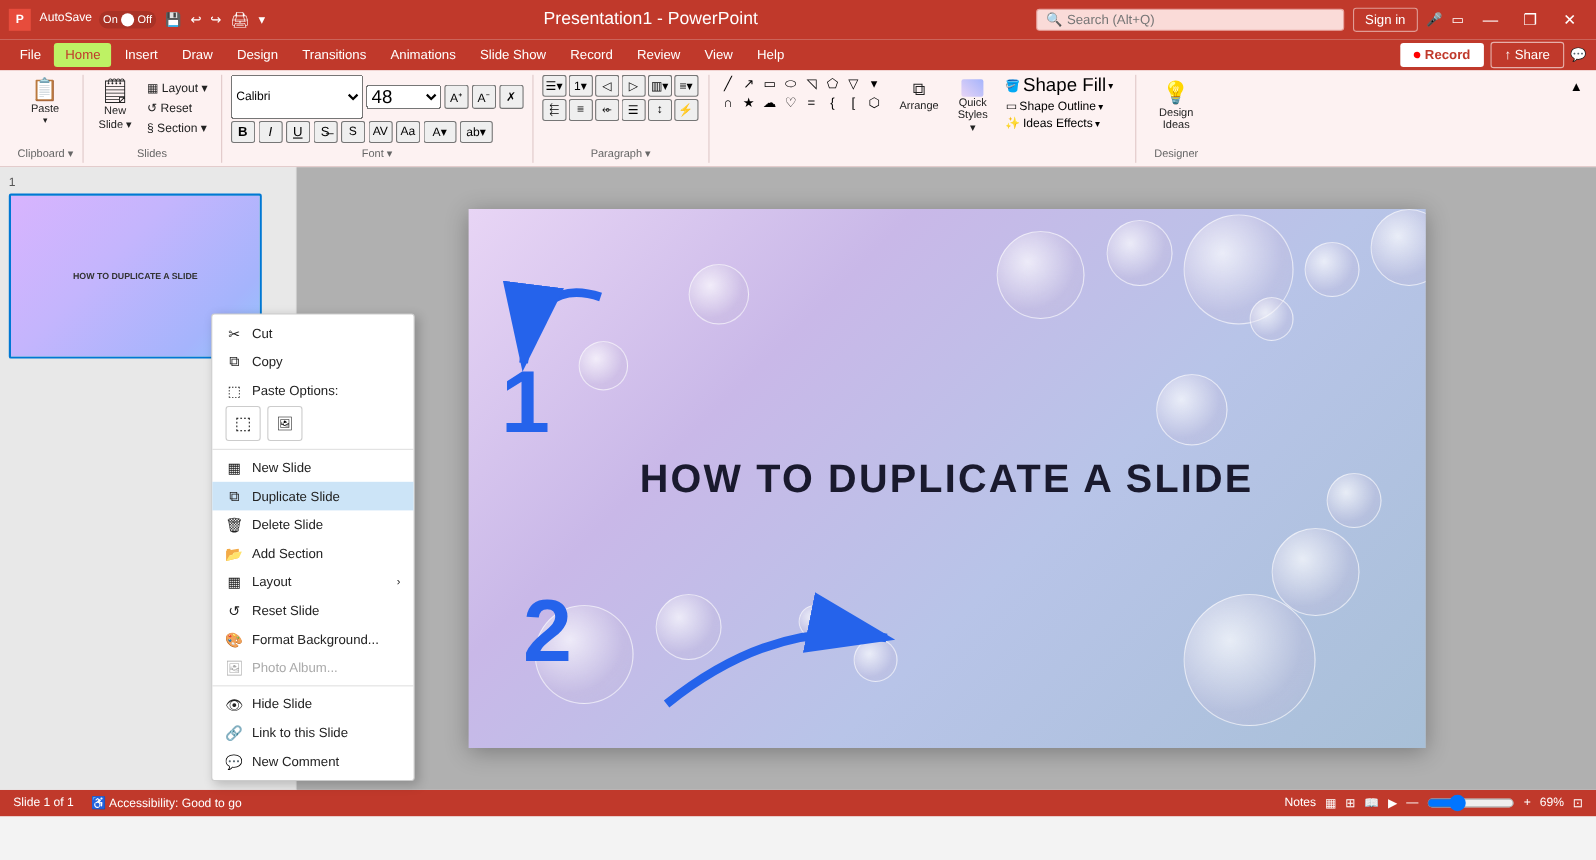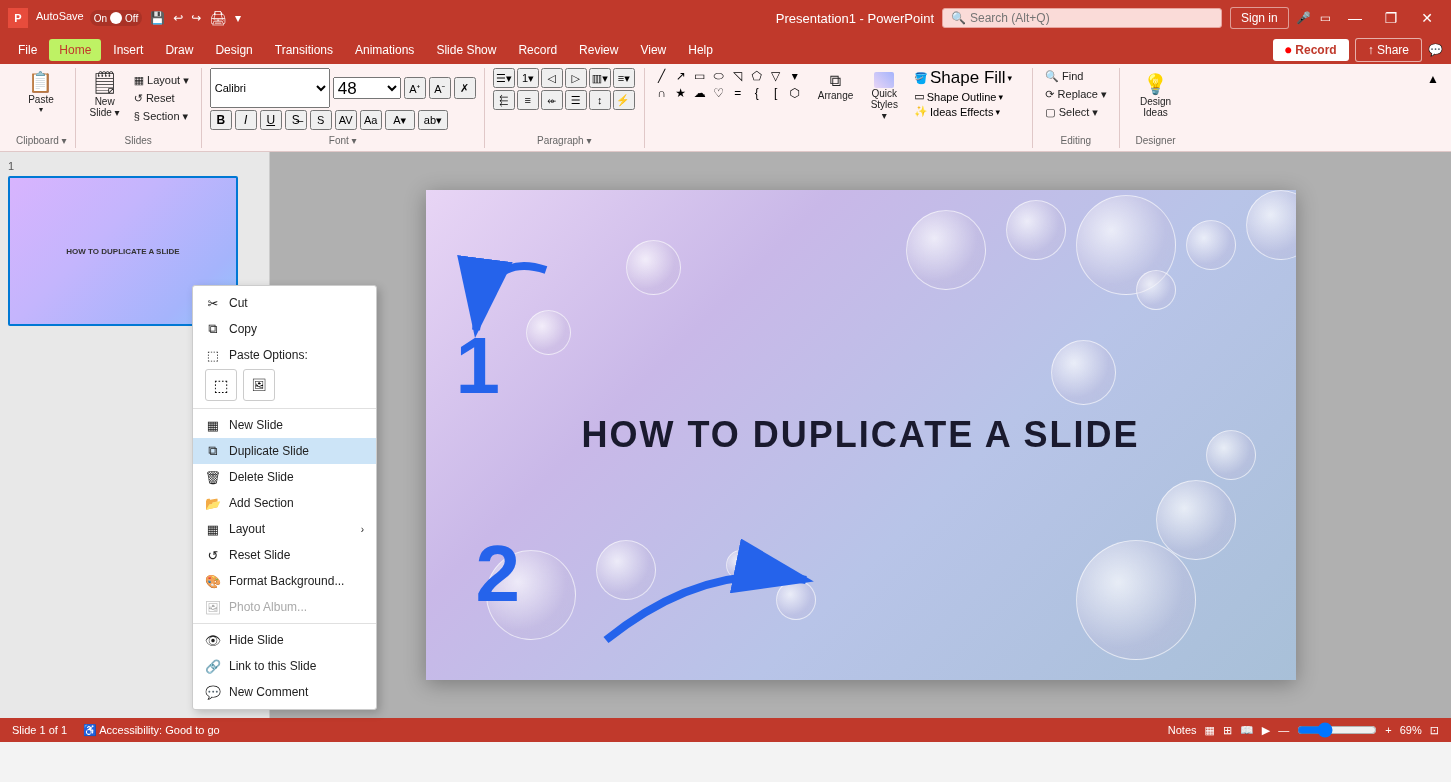--- a/index.html
+++ b/index.html
@@ -21,21 +21,21 @@
       display: flex; align-items: center; justify-content: center;
       font-size: 11px; font-weight: bold; color: white;
     }
     #autosave-area {
       display: flex; align-items: flex-start; gap: 6px; font-size: 11px;
     }
     .toggle-switch {
       display: inline-flex; align-items: center; background: #a93226; border-radius: 10px; padding: 2px 4px; gap: 3px; font-size: 10px;
     }
     .toggle-knob { width: 12px; height: 12px; background: white; border-radius: 50%; }
-    #title-center { flex: 1; text-align: right; font-size: 13px; }
+    #title-center { flex: 1; text-align: center; font-size: 16px; }
     #search-bar {
       background: #fadbd8; border: 1px solid #e8a49e; border-radius: 3px;
       display: flex; align-items: center; padding: 2px 8px; gap: 4px; width: 280px; color: #888;
     }
     #search-bar input { background: transparent; border: none; outline: none; font-size: 12px; color: #555; width: 200px; }
     #window-controls { display: flex; gap: 4px; margin-left: auto; }
     .win-btn { width: 32px; height: 24px; display: flex; align-items: center; justify-content: center; color: white; cursor: pointer; font-size: 14px; border-radius: 2px; }
     #signin-btn { background: #c0392b; border: 1px solid rgba(255,255,255,0.5); padding: 3px 10px; border-radius: 3px; font-size: 12px; color: white; cursor: pointer; }
 
     
@@ -456,30 +456,20 @@
         </div>
         <div class="editing-row">
           <span style="font-size:11px;">✨</span>
           <span style="cursor:pointer; font-size:11px;">Ideas Effects</span>
           <span style="cursor:pointer; font-size:9px;">▾</span>
         </div>
       </div>
     </div>
   </div>
 
-  <div class="ribbon-group">
-    <div class="ribbon-group-content">
-      <div class="ribbon-column">
-        <div class="ribbon-btn-small">🔍 Find</div>
-        <div class="ribbon-btn-small">⟳ Replace ▾</div>
-        <div class="ribbon-btn-small">▢ Select ▾</div>
-      </div>
-    </div>
-    <div class="ribbon-group-label">Editing</div>
-  </div>
 
   <div class="ribbon-group" style="border-right:none;">
     <div class="ribbon-group-content">
       <div class="ribbon-btn" style="min-width:56px;">
         <div style="font-size:20px;">💡</div>
         <span>Design</span>
         <span>Ideas</span>
       </div>
     </div>
     <div class="ribbon-group-label">Designer</div>

